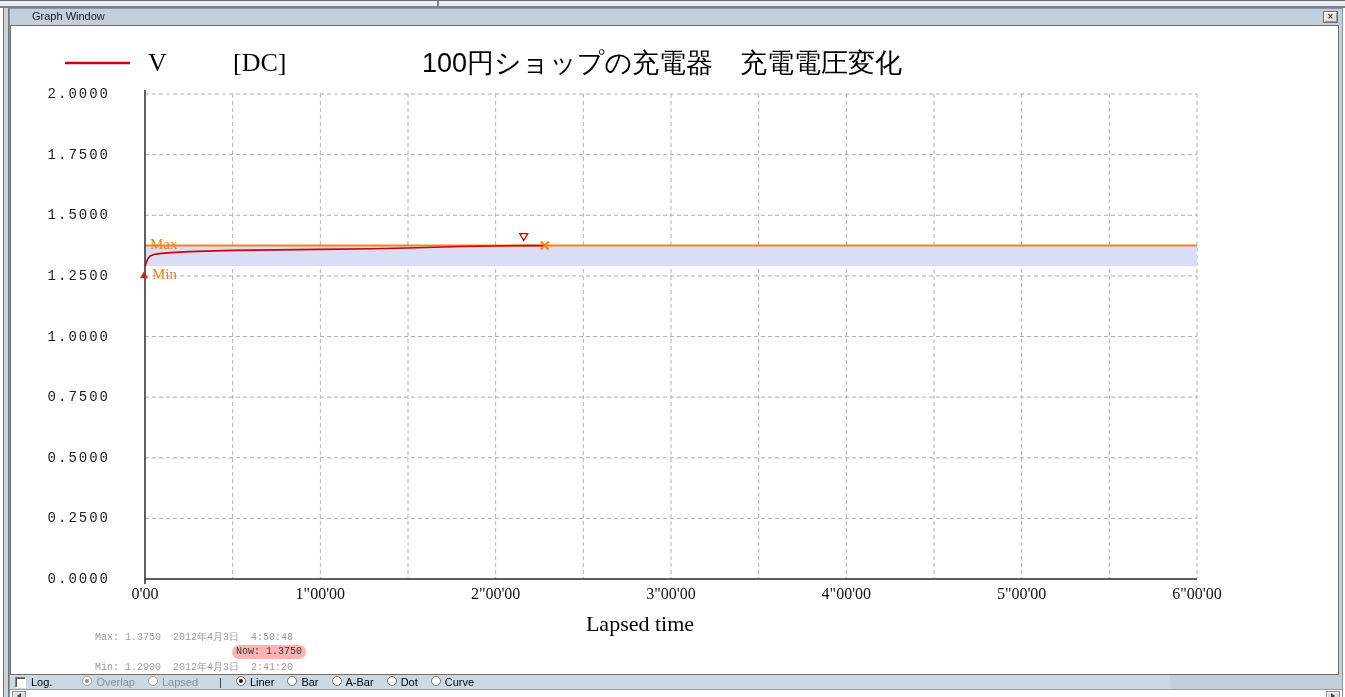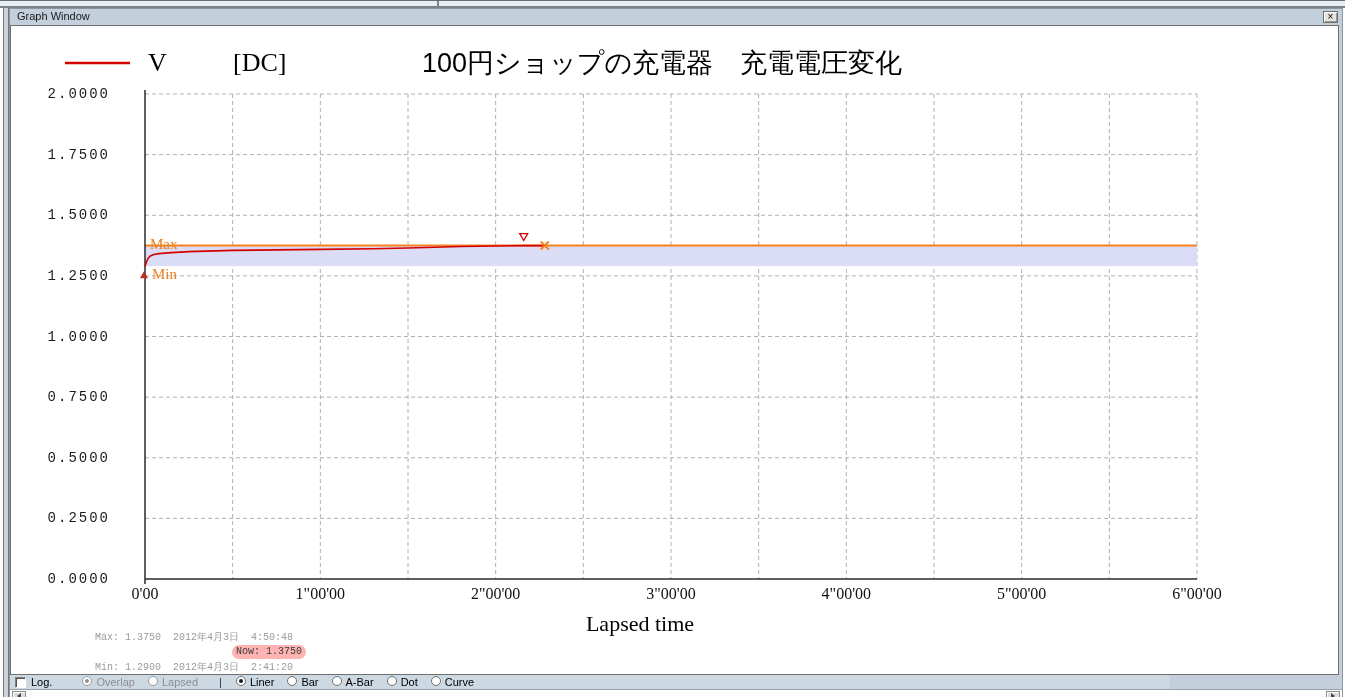--- a/index.html
+++ b/index.html
@@ -23,21 +23,21 @@
     position:absolute;left:3px;top:0;bottom:0;width:4px;background:#ccd3da;
     border-left:1px solid #70767c;border-right:1px solid #70767c;
   }
   
   .graph-window{
     position:absolute;left:9px;top:8px;width:1334px;height:689px;
     background:#c3cfdb;border:1px solid #8e959c;box-sizing:border-box;
   }
   .gw-titlebar{
     position:absolute;left:0;top:0;right:0;height:16px;background:#c3cfdb;
-    font-size:11px;color:#1a1a1a;line-height:15px;padding-left:7px;
+    font-size:11px;color:#1a1a1a;line-height:15px;padding-left:22px;
   }
   .gw-close{
     position:absolute;right:4px;top:2px;width:15px;height:12px;background:#e6e3dc;
     border:1px solid #6f6f6f;box-shadow:inset 1px 1px 0 #ffffff, inset -1px -1px 0 #9a9a9a;
     font-size:10px;line-height:10px;text-align:center;color:#000;box-sizing:border-box;
     cursor:default;
   }
   .gw-content{
     position:absolute;left:0;top:16px;width:1329px;height:650px;background:#ffffff;
     border:1px solid #6f6f6f;box-sizing:border-box;

